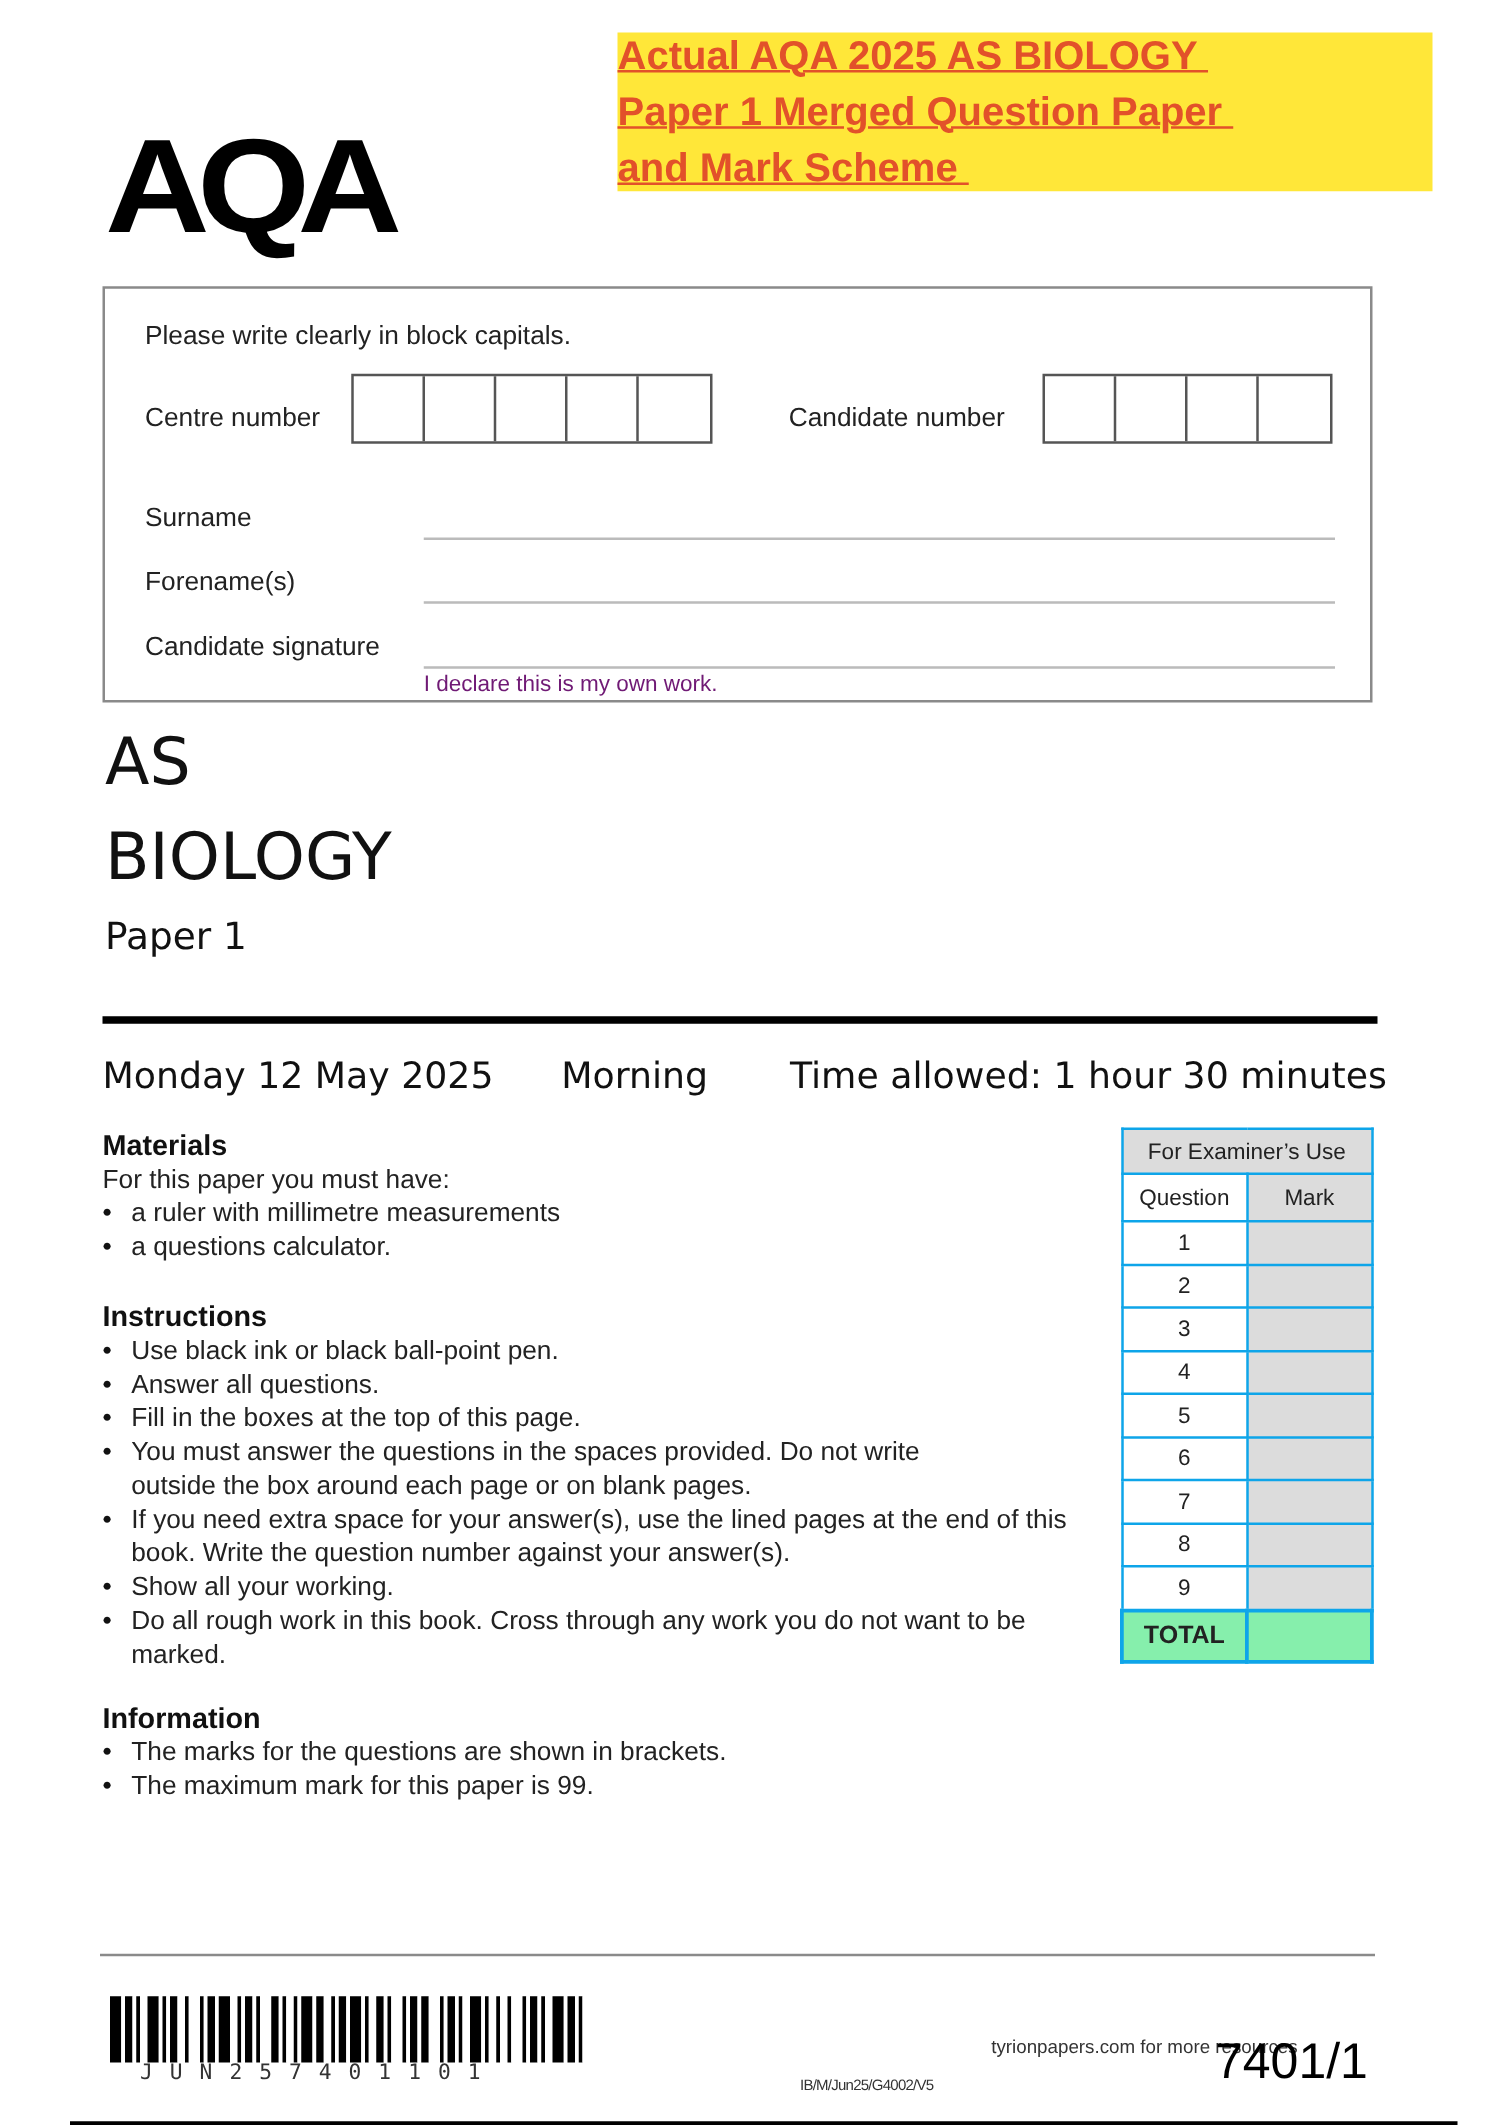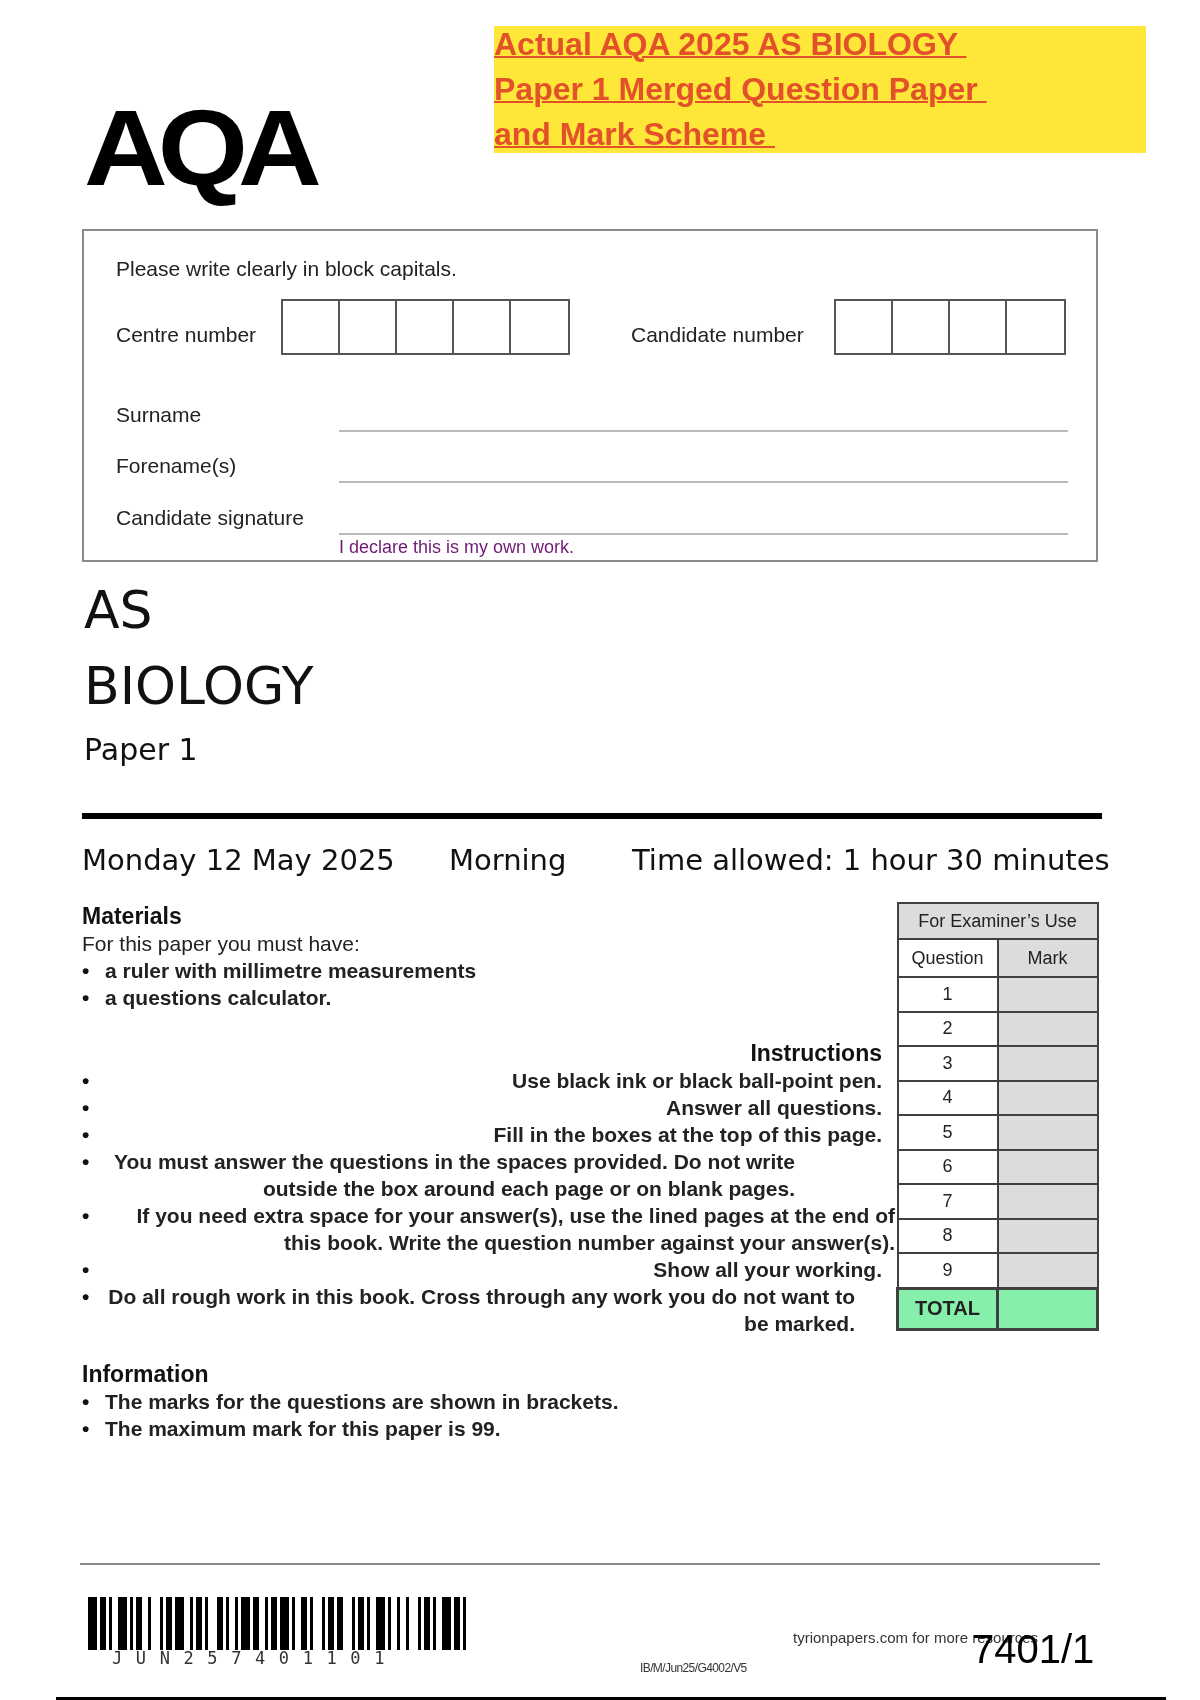--- a/index.html
+++ b/index.html
@@ -33,31 +33,31 @@
     #thick-rule { left: 82px; top: 813px; width: 1020px; height: 6px; background: #000; }
 
     .meta { top: 840px; font-family: "DejaVu Sans", sans-serif; font-size: 29px; color: #111; white-space: nowrap; line-height: 40px; }
     #meta-date { left: 82px; }
     #meta-session { left: 449px; }
     #meta-time { left: 632px; }
 
     
     .section-head { font-weight: bold; font-size: 23px; color: #111; line-height: 28px; }
     .body-text { font-size: 21px; color: #222; line-height: 27px; }
-    ul.bullets { list-style: none; margin: 0; padding: 0; font-weight: bold; }
+    ul.bullets { list-style: none; margin: 0; padding: 0; }
     ul.bullets li { position: relative; padding-left: 23px; font-size: 21px; color: #222; line-height: 27px; }
     ul.bullets li::before { content: "\2022"; position: absolute; left: 0; top: 0; color: #111; }
 
     #materials { left: 82px; top: 902px; width: 780px; }
-    #instructions { left: 82px; top: 1039px; width: 800px; text-align: right; }
+    #instructions { left: 82px; top: 1039px; width: 800px; }
     #information { left: 82px; top: 1360px; width: 780px; }
 
     
     #exam-table { left: 896px; top: 902px; border-collapse: collapse; font-family: "Liberation Sans", sans-serif; }
-    #exam-table td, #exam-table th { border: 2px solid #404040; height: 32.5px; padding: 0; text-align: center; font-weight: normal; font-size: 18px; color: #222; }
+    #exam-table td, #exam-table th { border: 2px solid #0ea5e9; height: 32.5px; padding: 0; text-align: center; font-weight: normal; font-size: 18px; color: #222; }
     #exam-table .hdr { background: #dcdcdc; height: 34px; }
     #exam-table .qcol { width: 98px; background: #fff; }
     #exam-table .mcol { width: 98px; background: #dcdcdc; }
     #exam-table .colhdr { height: 36px; }
     #exam-table .total-row td { border-width: 3px; height: 38px; background: #86efac; }
     #exam-table .total-label { font-weight: bold; font-size: 20px; }
 
     
     #footer-rule { left: 80px; top: 1563px; width: 1020px; height: 2px; background: #8a8a8a; }
     #barcode { left: 88px; top: 1597px; width: 384px; height: 53px; display: flex; align-items: stretch; }

